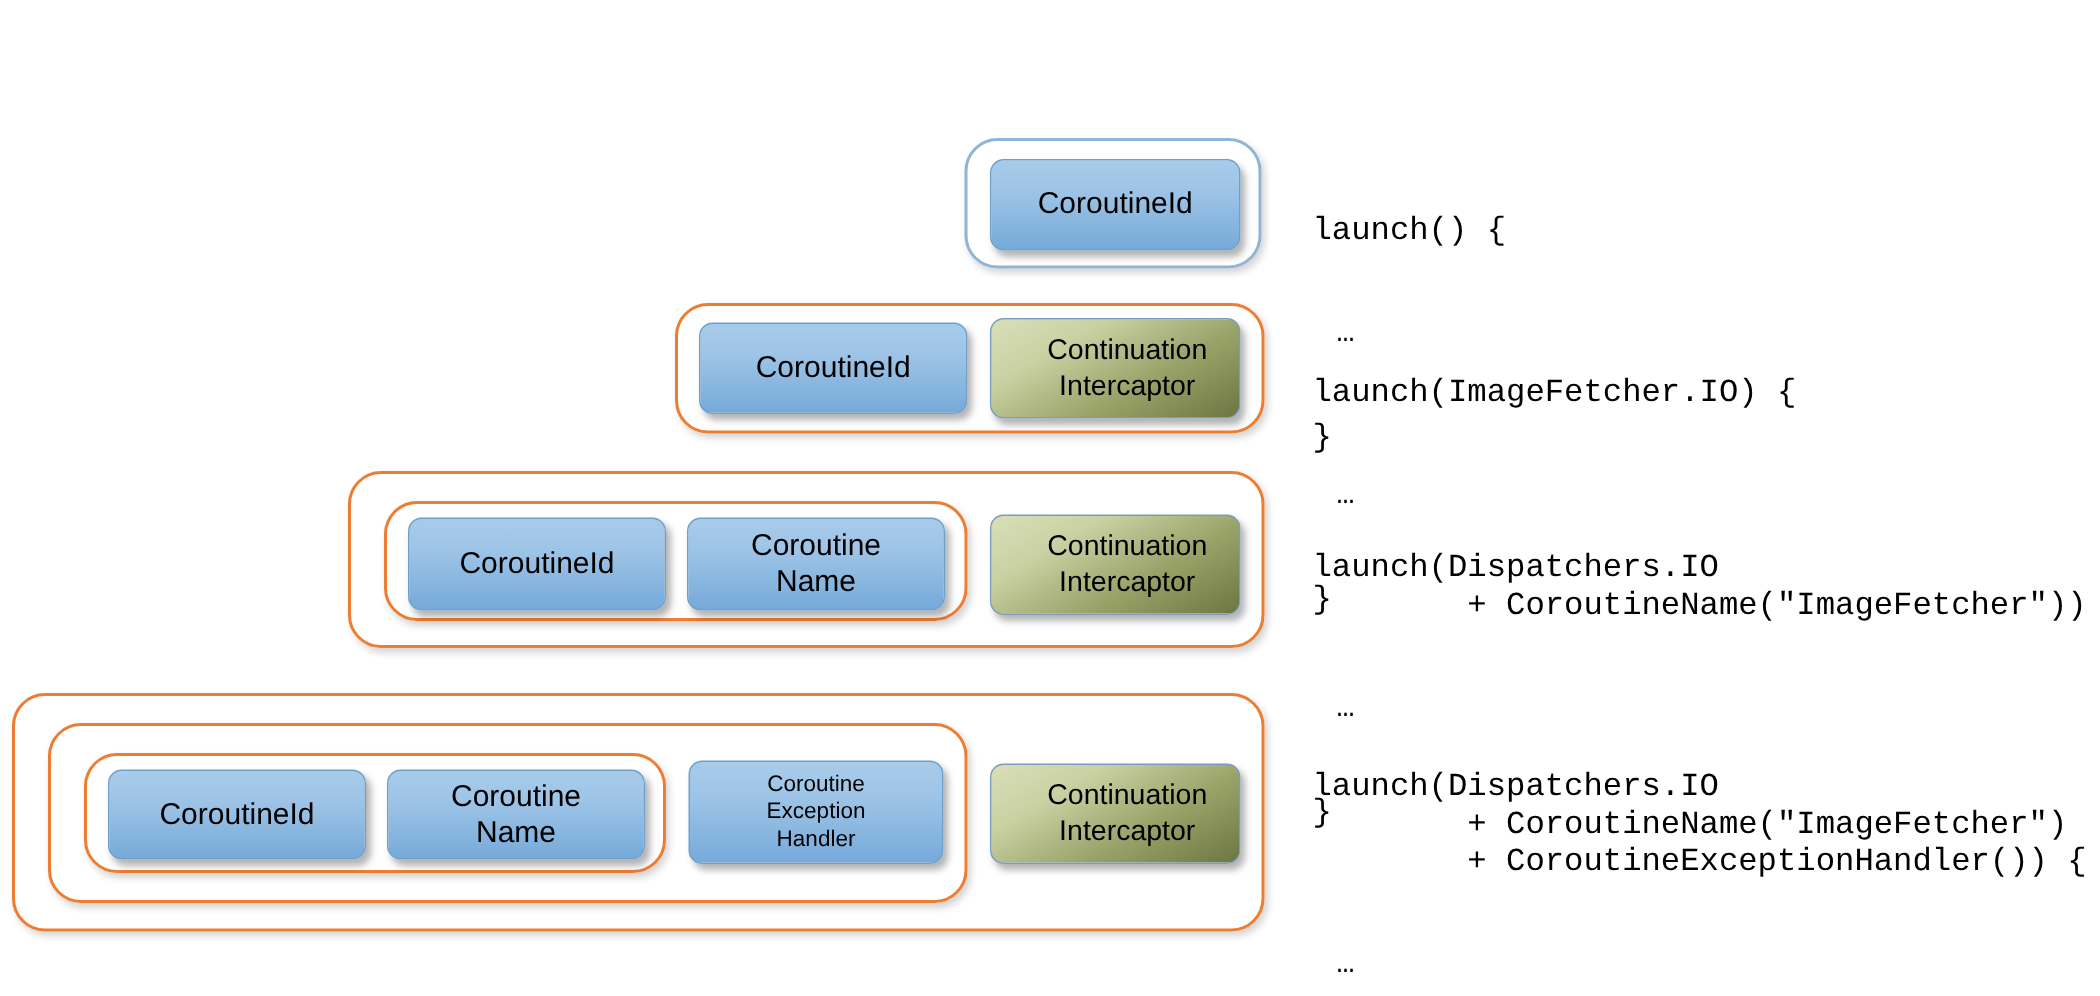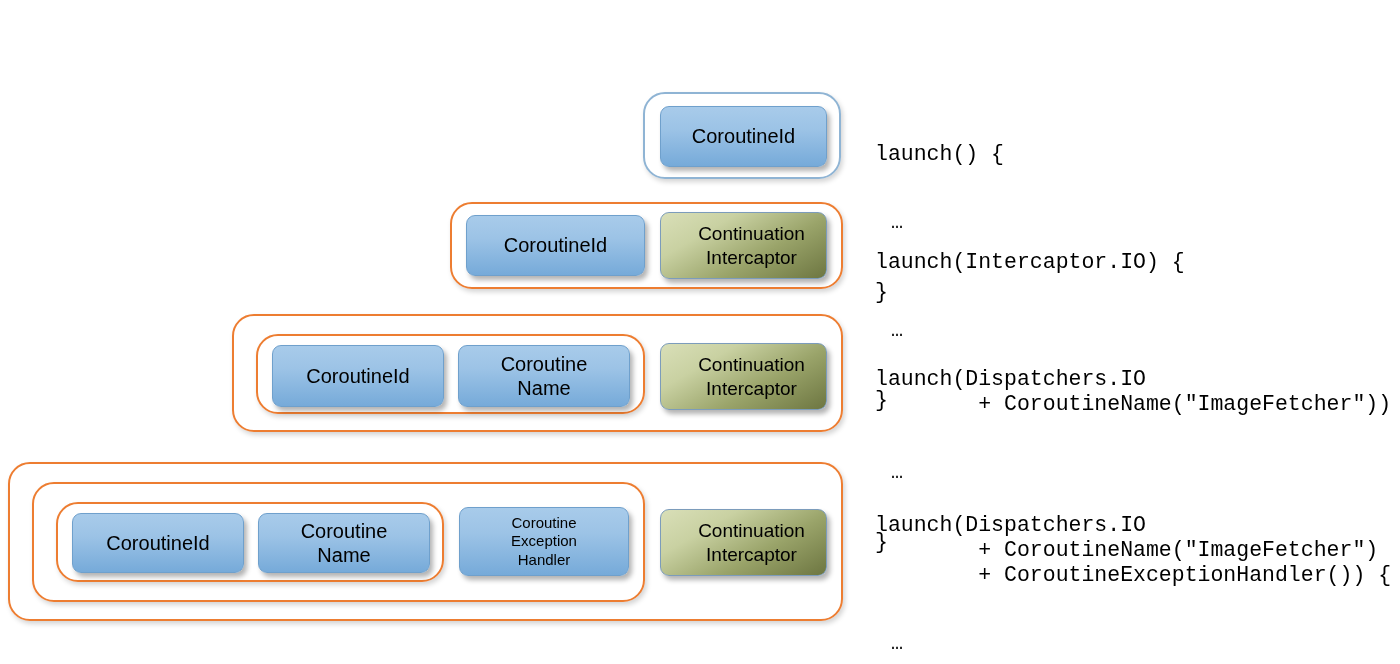--- a/index.html
+++ b/index.html
@@ -113,21 +113,21 @@
   <div class="ebox blue fs-lg" style="left:466px; top:181px; width:179px; height:61px;">
     <span class="lbl">CoroutineId</span>
   </div>
 
   <div class="ebox olive fs-md" style="left:660px; top:178px; width:167px; height:67px;">
     <span class="lbl">Continuation
 Intercaptor</span>
   </div>
 
   <div class="code" style="left:875px; top:166px;">
-    <span class="sig">launch(Intercaptor.IO) {</span>
+    <span class="sig">launch(ImageFetcher.IO) {</span>
     <span class="dots">…</span>
     <span class="close">}</span>
   </div>
 
   <div class="frame orange" style="left:232px; top:280px; width:611px; height:118px;"></div>
 
   <div class="frame orange" style="left:256px; top:300px; width:389px; height:80px;"></div>
 
   <div class="ebox blue fs-lg" style="left:272px; top:311px; width:172px; height:62px;">
     <span class="lbl">CoroutineId</span>

